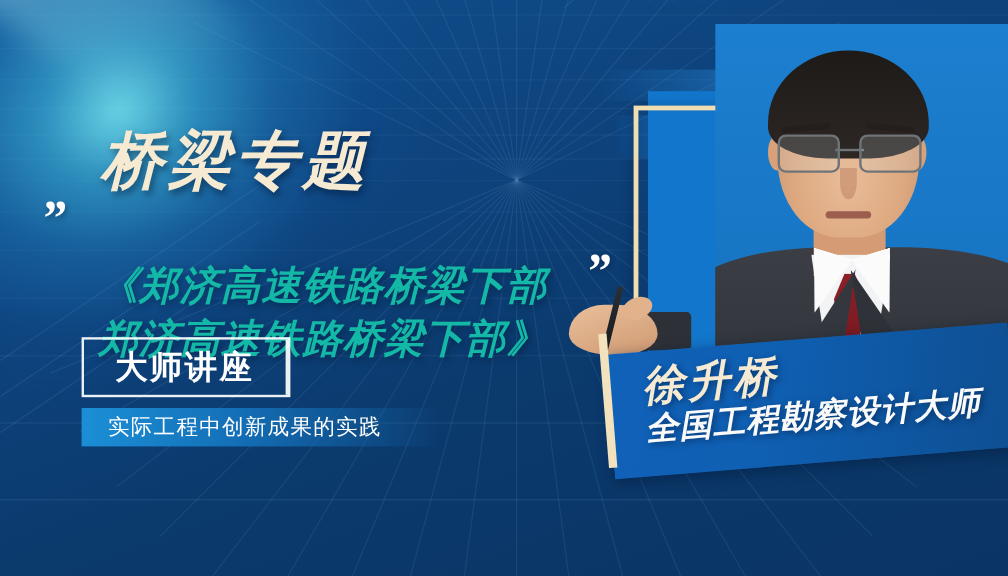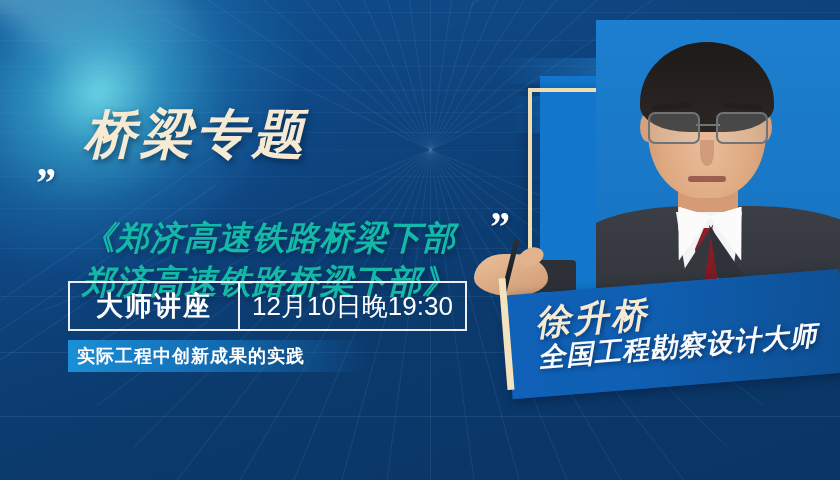--- a/index.html
+++ b/index.html
@@ -96,21 +96,21 @@
     display:flex;align-items:center;padding:0 12px;
     font-size:26px;color:#ffffff;letter-spacing:0px;font-weight:normal;
   }
 
   .tagline{
     position:absolute;left:68px;top:340px;width:300px;height:32px;
     background:linear-gradient(90deg,#1b8fd6 0%,#1470b8 42%,rgba(14,70,130,0) 100%);
     display:flex;align-items:center;
   }
   .tagline span{
-    padding-left:9px;font-size:18px;font-weight:bold;color:#ffffff;
+    padding-left:22px;font-size:18px;font-weight:normal;color:#ffffff;
     letter-spacing:1px;white-space:nowrap;
   }
 
   
   .panel-blue{
     position:absolute;left:540px;top:76px;width:300px;height:240px;
     background:#1277cc;
   }
   .frame-gold{
     position:absolute;left:528px;top:88px;width:300px;height:238px;
@@ -339,20 +339,19 @@
   <div class="quote quote-close">”</div>
 
   <div class="subtitle">
     <div>《郑济高速铁路桥梁下部</div>
     <div>郑济高速铁路桥梁下部》</div>
   </div>
 
   <div class="lecture-box">
     <div class="lecture-tag">大师讲座</div>
     <div class="lecture-div"></div>
-    <div class="lecture-date">12月10日晚19:30</div>
   </div>
 
   <div class="tagline">
     <span>实际工程中创新成果的实践</span>
   </div>
 
 </div>
 
 </body></html>

